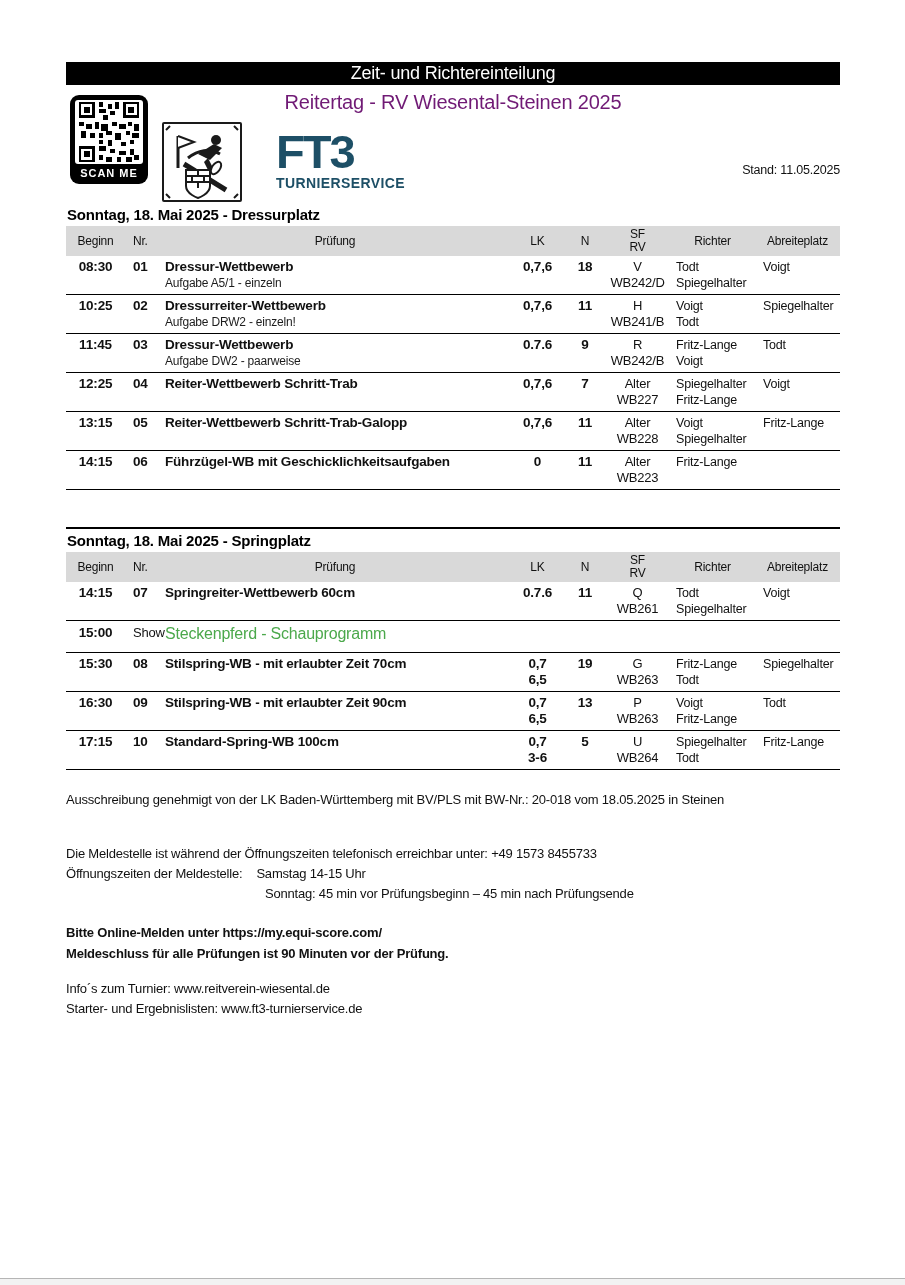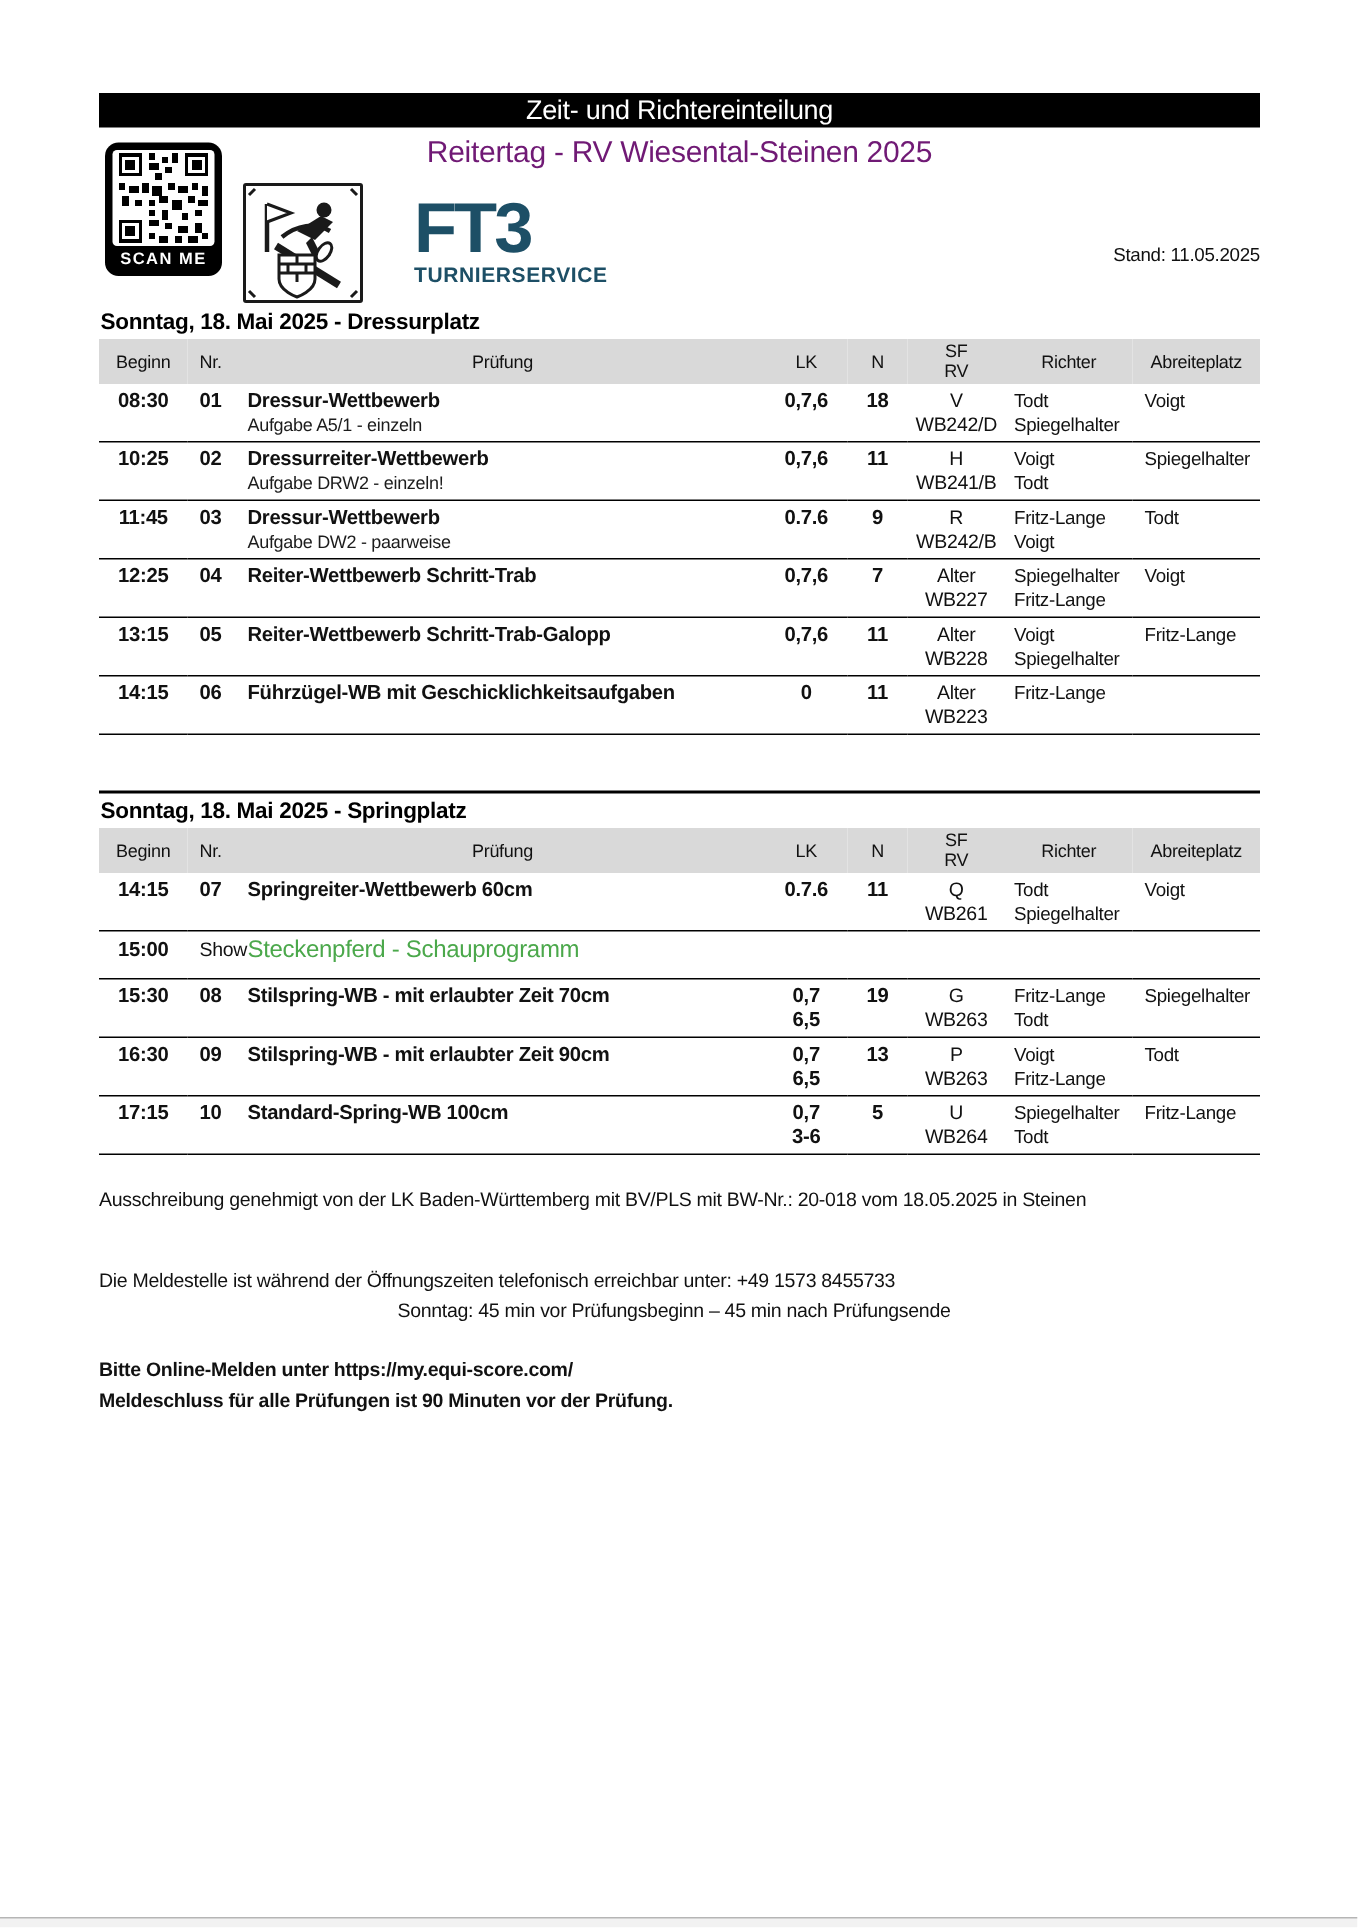--- a/index.html
+++ b/index.html
@@ -554,24 +554,29 @@
   </tr>
 </tbody>
     </table>
   </div>
 
   <div class="approval">Ausschreibung genehmigt von der LK Baden-Württemberg mit BV/PLS mit BW-Nr.: 20-018 vom 18.05.2025 in Steinen</div>
 
 
   <div class="meldestelle">
     <div>Die Meldestelle ist während der Öffnungszeiten telefonisch erreichbar unter: +49 1573 8455733</div>
+    <div class="hours-row"><span>Öffnungszeiten der Meldestelle:</span><span class="sat">Samstag 14-15 Uhr</span></div>
     <div class="sun-line">Sonntag: 45 min vor Prüfungsbeginn – 45 min nach Prüfungsende</div>
   </div>
 
   <div class="online">
     <div>Bitte Online-Melden unter https://my.equi-score.com/</div>
     <div>Meldeschluss für alle Prüfungen ist 90 Minuten vor der Prüfung.</div>
   </div>
 
+  <div class="info">
+    <div>Info´s zum Turnier: www.reitverein-wiesental.de</div>
+    <div>Starter- und Ergebnislisten: www.ft3-turnierservice.de</div>
+  </div>
 
 </div>
 
 <div class="bottom-strip"></div>
 
 </body></html>

